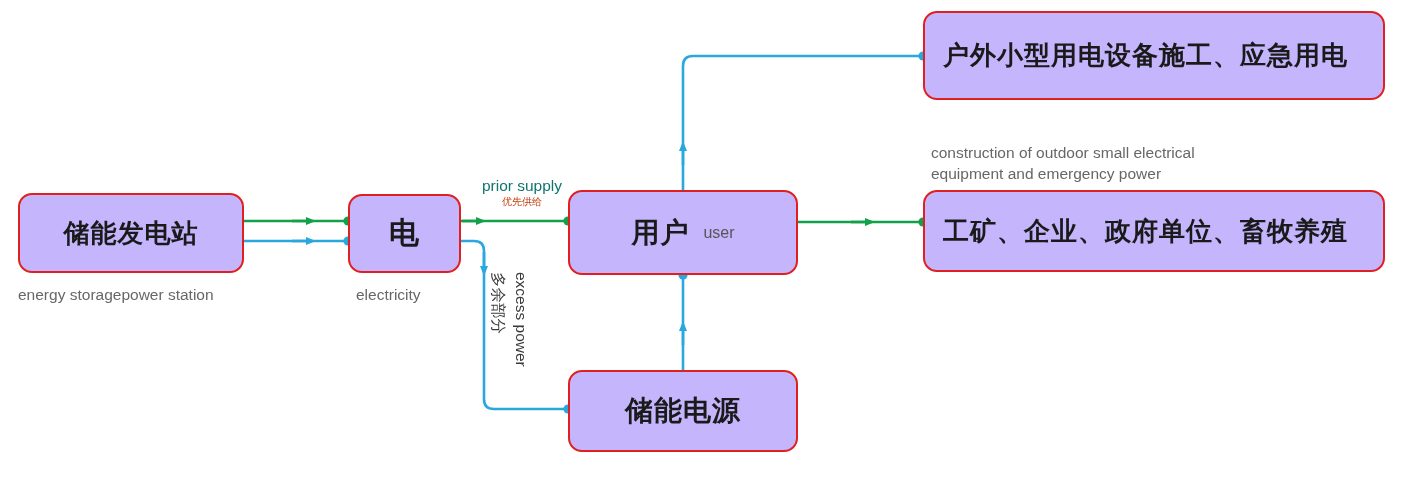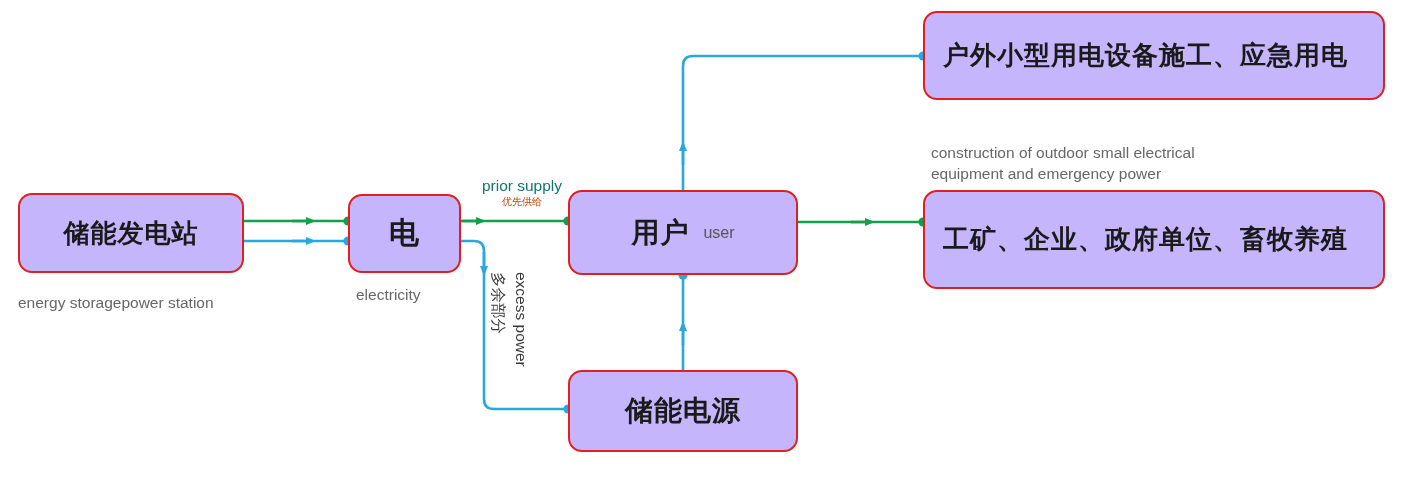--- a/index.html
+++ b/index.html
@@ -27,24 +27,24 @@
   #n-station .cn{font-size:26px;}
   #n-elec{left:348px;top:194px;width:113px;height:79px;justify-content:center;}
   #n-elec .cn{font-size:30px;}
   #n-user{left:568px;top:190px;width:230px;height:85px;justify-content:center;}
   #n-user .cn{font-size:28px;}
   #n-user .en-inline{font-size:16px;}
   #n-ess{left:568px;top:370px;width:230px;height:82px;justify-content:center;}
   #n-ess .cn{font-size:28px;}
   #n-outdoor{left:923px;top:11px;width:462px;height:89px;padding-left:18px;}
   #n-outdoor .cn{font-size:26px;}
-  #n-industry{left:923px;top:190px;width:462px;height:99px;padding-left:18px;}
+  #n-industry{left:923px;top:190px;width:462px;height:82px;padding-left:18px;}
   #n-industry .cn{font-size:26px;}
 
-  #cap-station{left:18px;top:285px;margin-top:8px;}
+  #cap-station{left:18px;top:285px;}
   #cap-elec{left:356px;top:285px;}
   #cap-ess{left:571px;top:462px;}
   #cap-outdoor{left:931px;top:111px;margin-top:32px;}
   #cap-industry{left:926px;top:283px;}
 
   #lbl-prior{left:473px;top:177px;width:98px;}
   #vlbl-cn{left:508px;top:272px;}
   #vlbl-en{left:530px;top:272px;}
 </style>
 </head>

